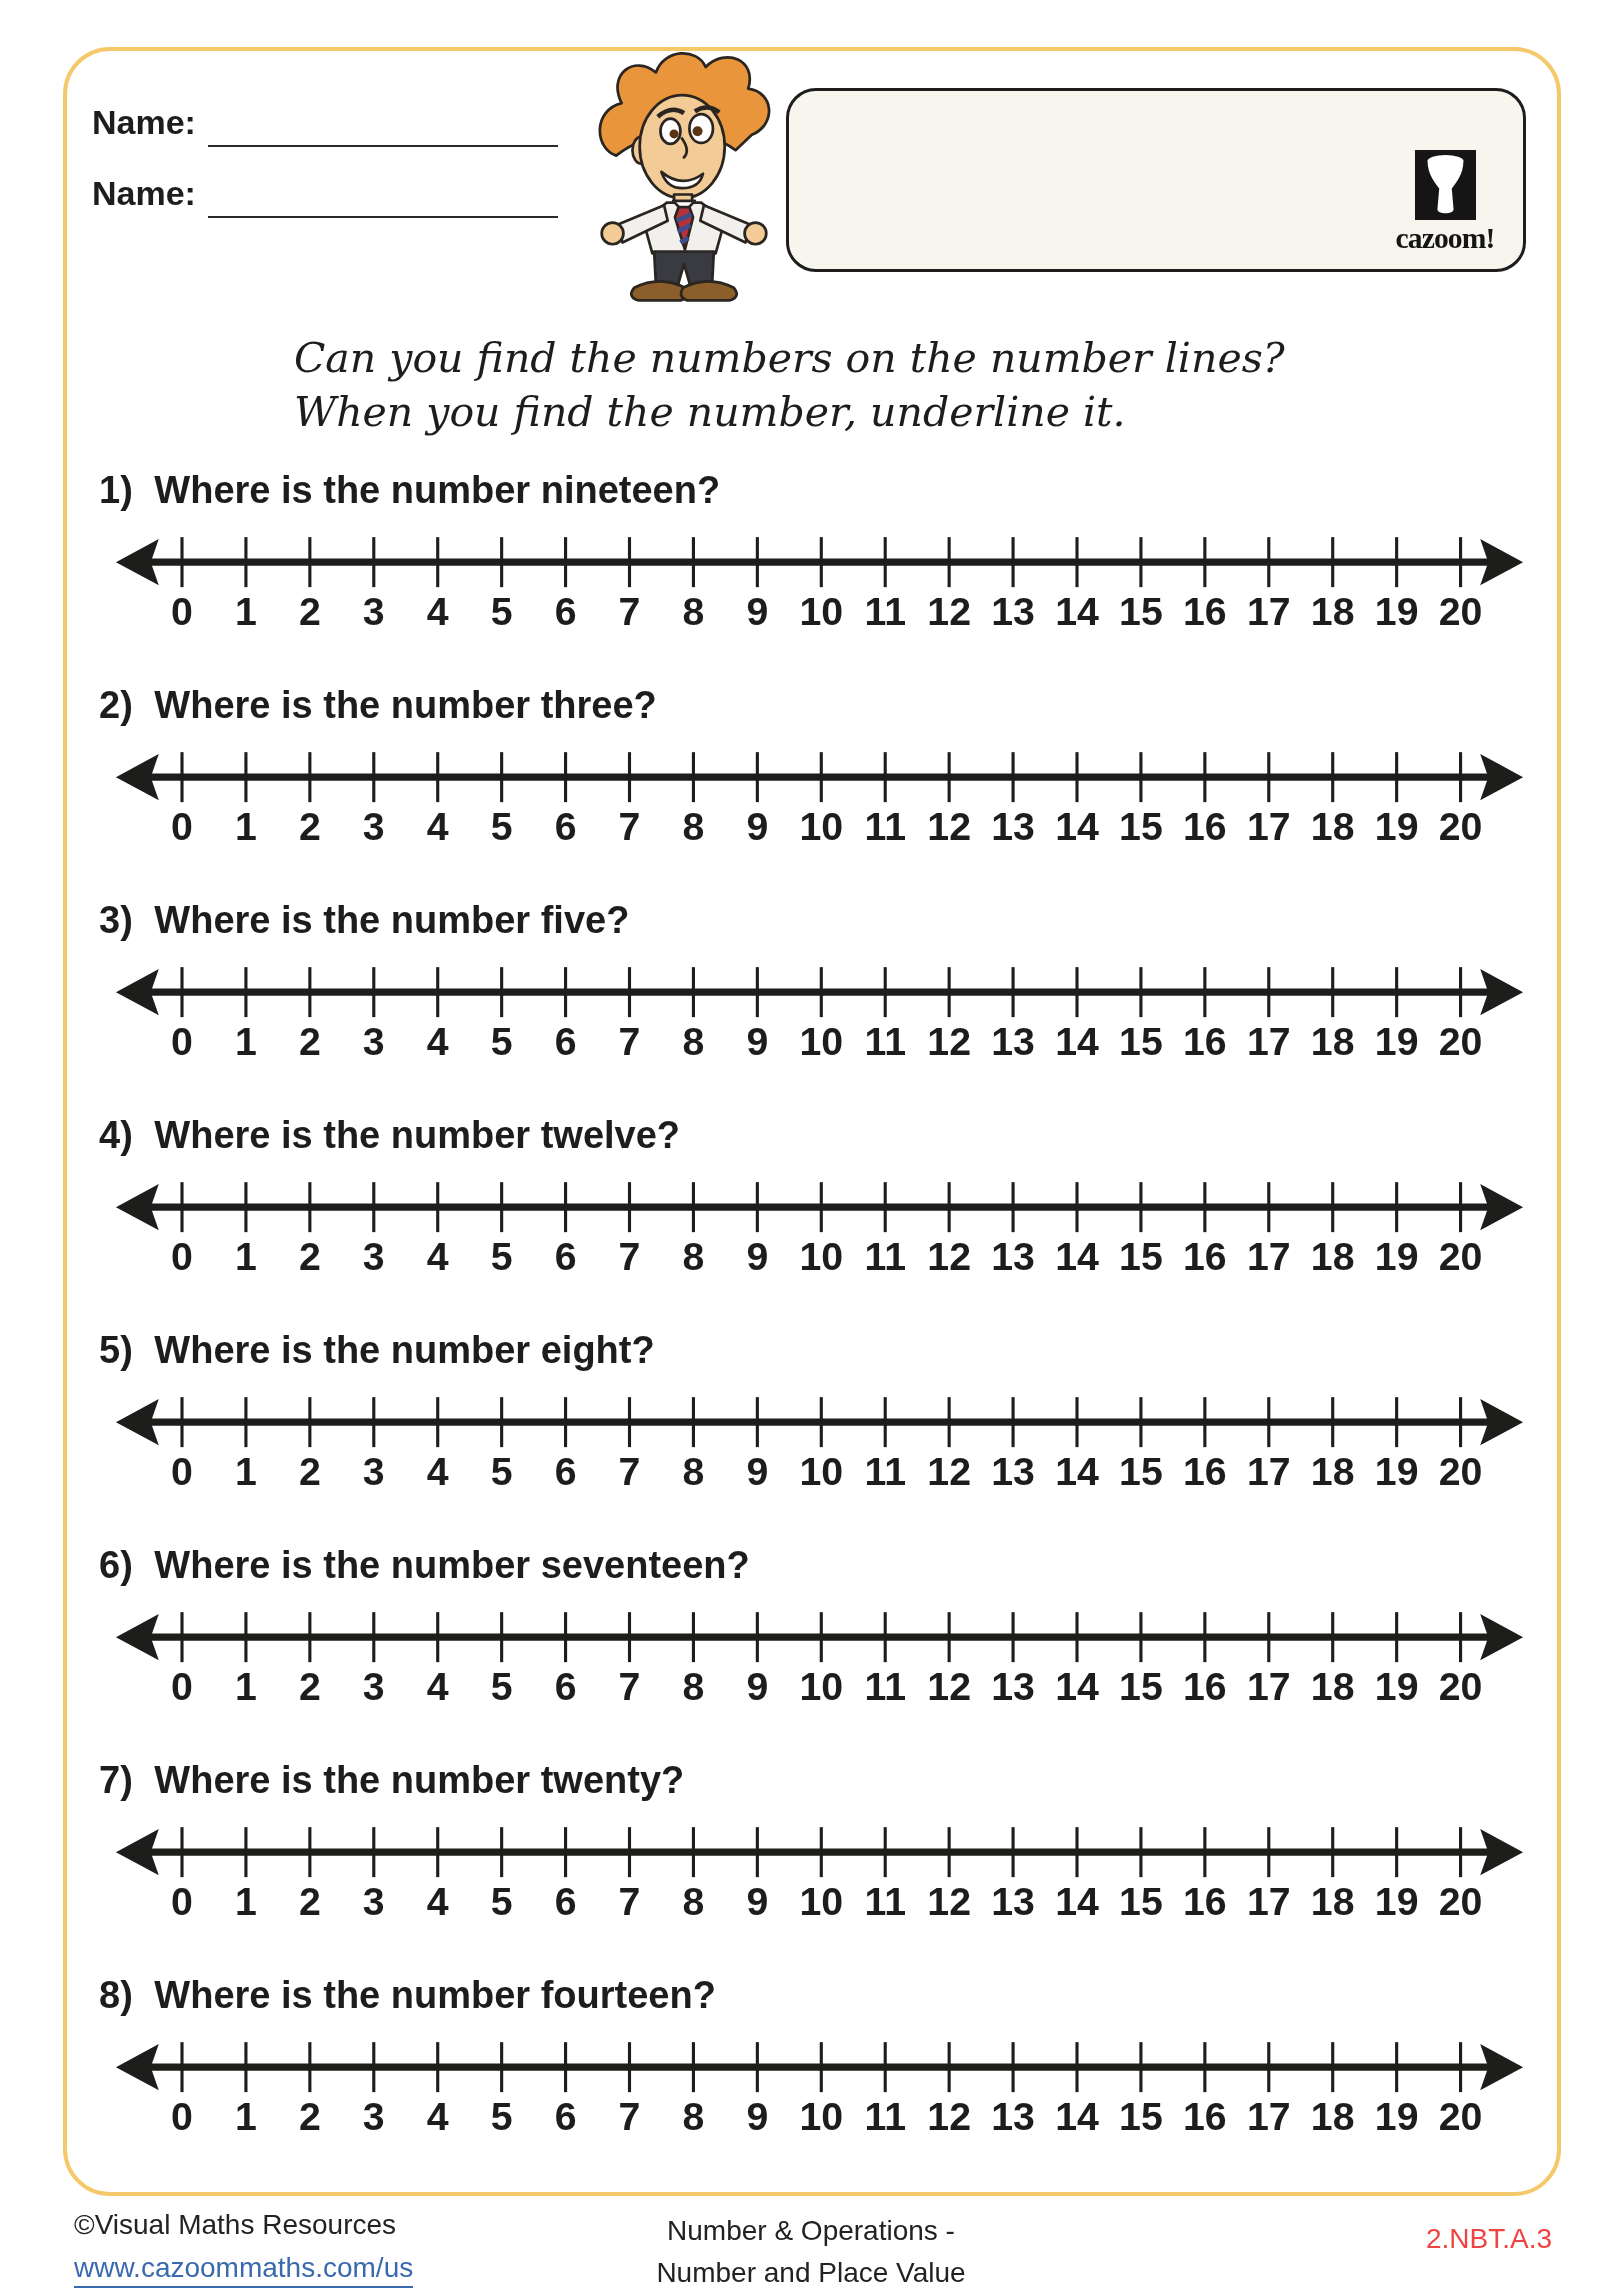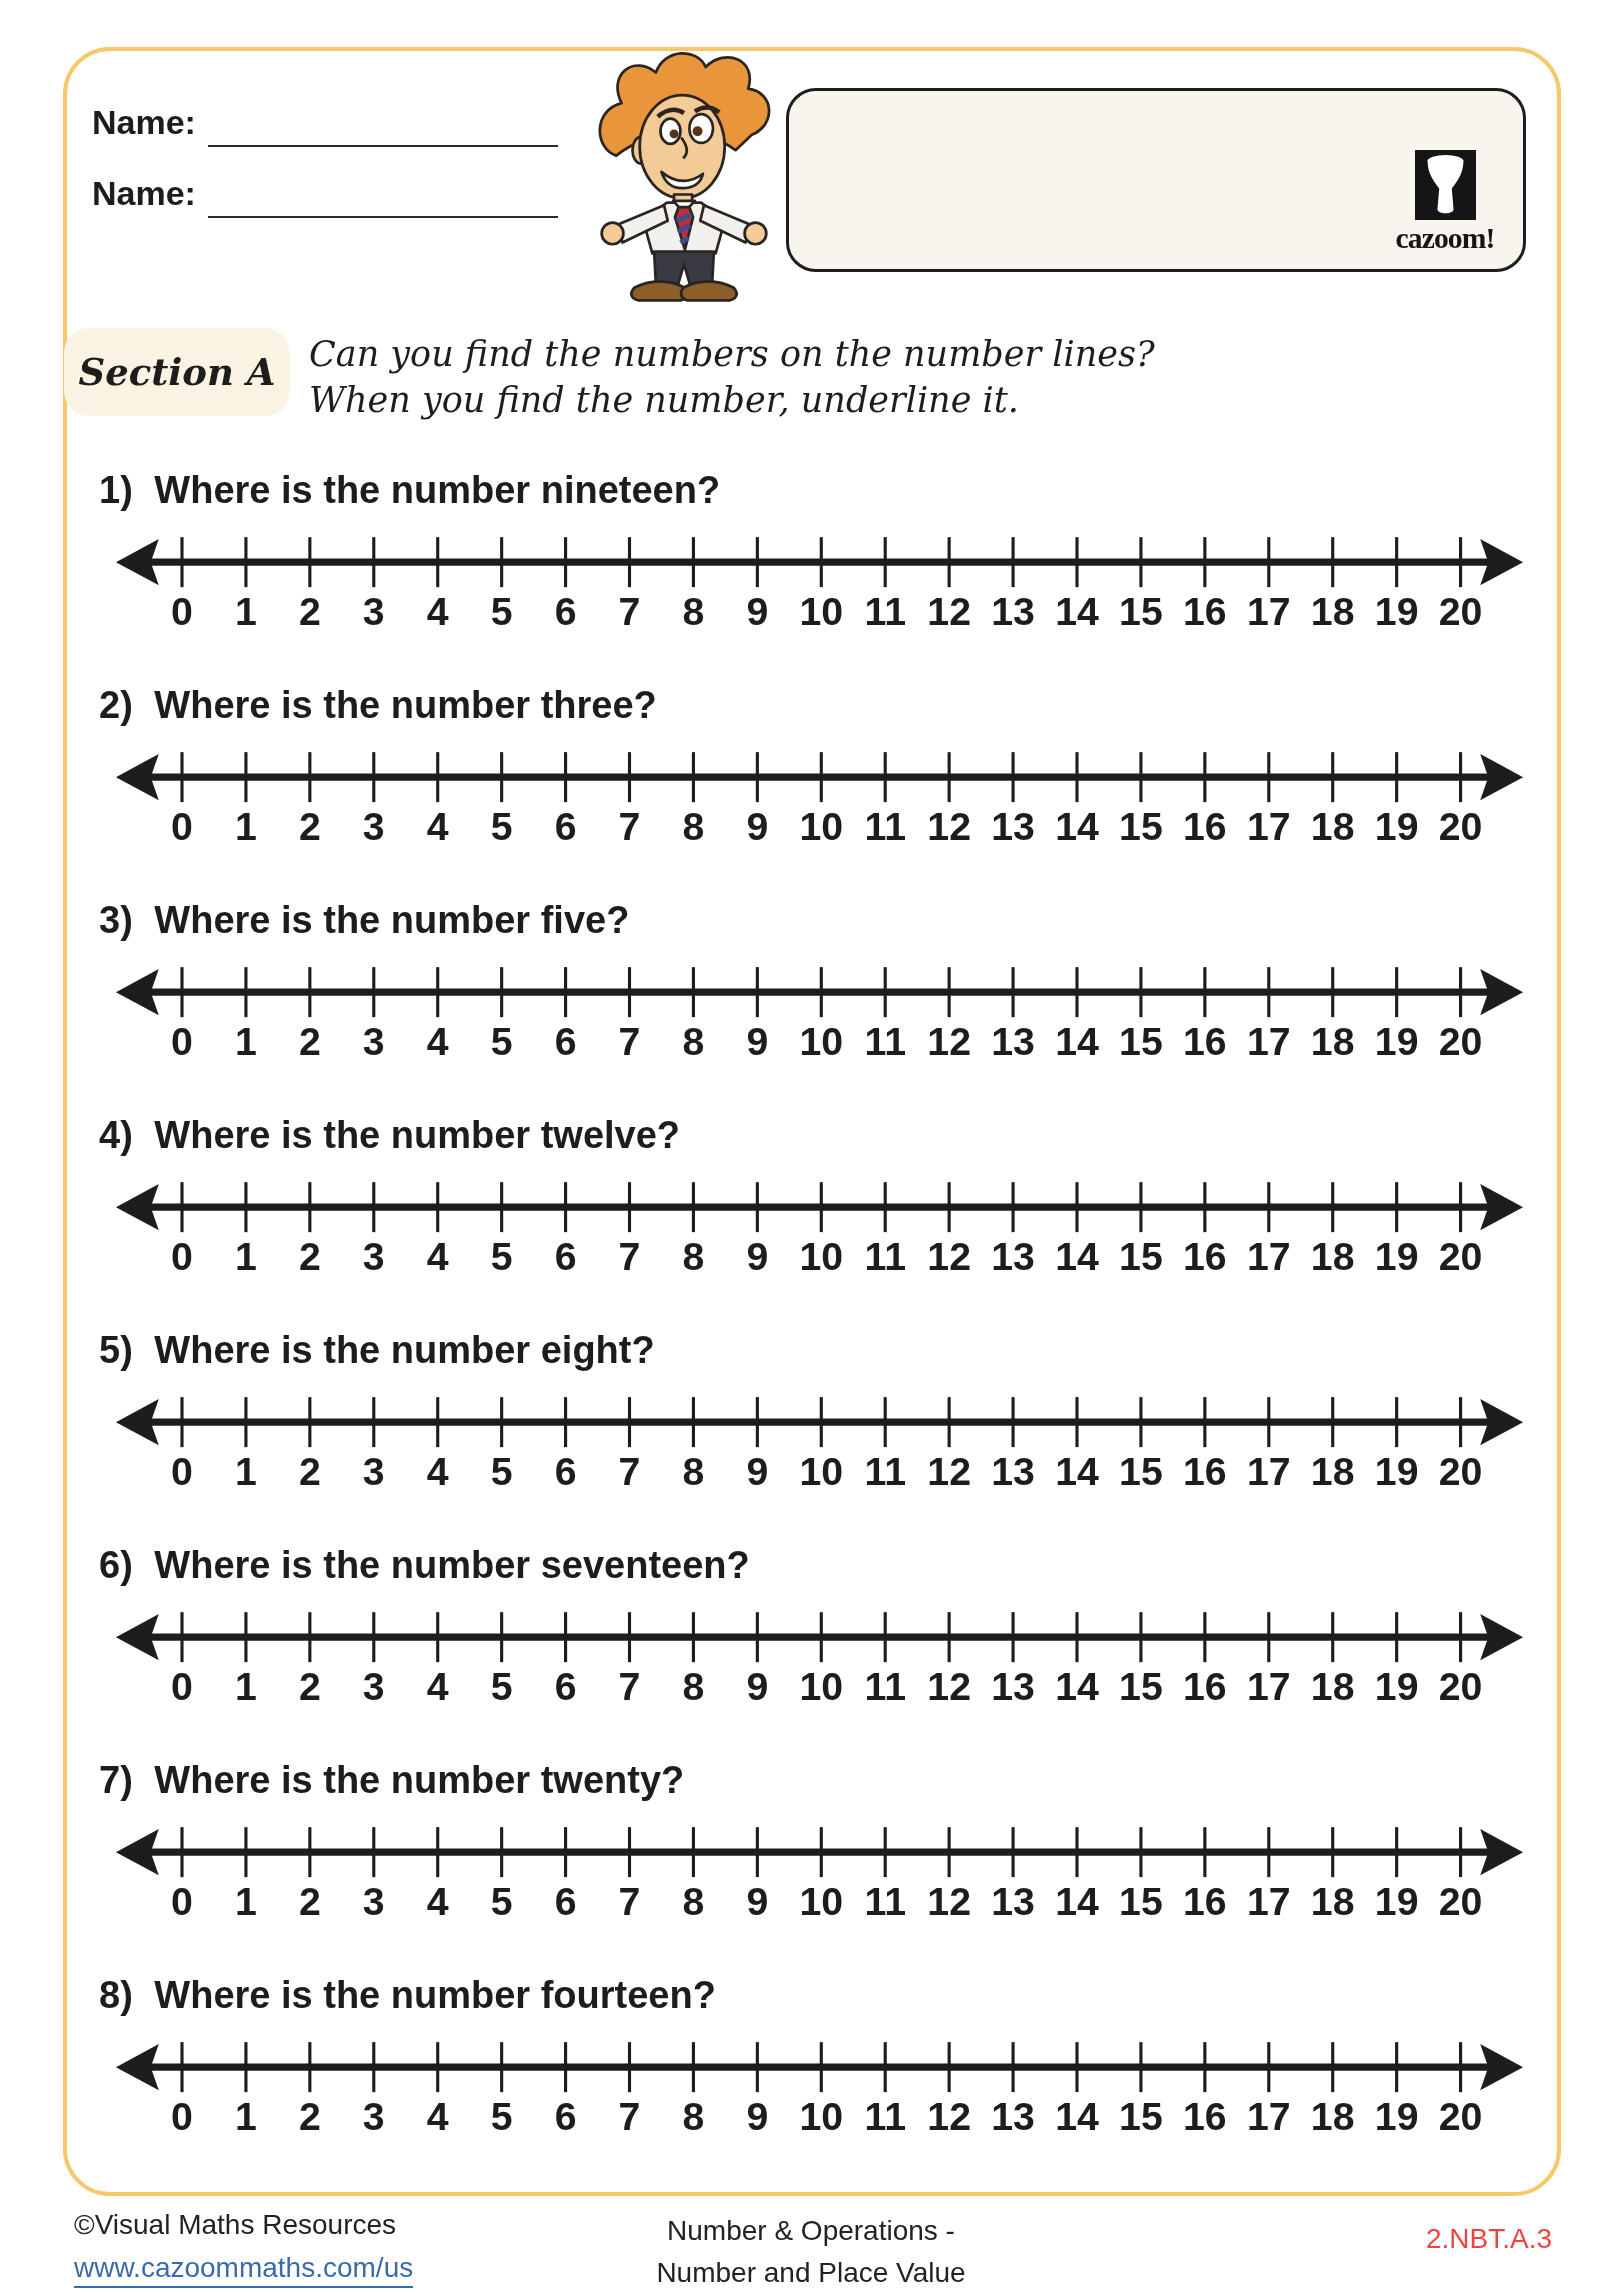--- a/index.html
+++ b/index.html
@@ -38,22 +38,22 @@
   }
   
   .section-tag {
     position:absolute; left:64px; top:328px; width:226px; height:88px;
     background:#FAF3E3; border-radius:25px; display:flex; align-items:center; justify-content:center;
   }
   .section-tag span {
     font-family:"DejaVu Serif", serif; font-style:italic; font-weight:700; font-size:37px;
   }
   .instructions {
-    position:absolute; left:309px; top:331px;
-    font-family:"DejaVu Serif", serif; font-style:italic; font-size:35px; line-height:1.32;
+    position:absolute; left:294px; top:331px;
+    font-family:"DejaVu Serif", serif; font-style:italic; font-size:41px; line-height:1.32;
   }
   
   .question { position:absolute; left:63px; width:1498px; }
   .q-head { margin-left:36px; font-size:38px; font-weight:700; line-height:47px; display:flex; }
   .q-num { margin-right:21.5px; }
   .nl-wrap { margin:16px 0 0 49px; width:1415px; height:100px; }
   .nl-svg { display:block; width:1415px; height:100px; }
   .nl-label { font-family:"Liberation Sans", sans-serif; font-weight:700; font-size:44px; fill:#1d1d1b; }
   
   .footer-left { position:absolute; left:74px; top:2209px; font-size:28px; color:#222; }
@@ -116,23 +116,20 @@
     <div class="logo">
       <svg class="logo-mark" width="61" height="70" viewBox="0 0 68 78" aria-hidden="true">
         <rect x="0" y="0" width="68" height="78" fill="#151515"></rect>
         <path d="M14,12 C14,28 23,37 27,43 L25,66 C25,72 43,72 43,66 L41,43 C45,37 54,28 54,12 Z" fill="#ffffff"></path>
         <ellipse cx="34" cy="12" rx="20" ry="6.5" fill="#ffffff"></ellipse>
       </svg>
       <span class="logo-word">cazoom!</span>
     </div>
   </div>
 
-  <div class="section-tag">
-    <span>Section A</span>
-  </div>
   <div class="instructions">
     <div>Can you find the numbers on the number lines?</div>
     <div>When you find the number, underline it.</div>
   </div>
 
   <div id="questions-list">
     <div class="question" style="top: 467px;">
       <div class="q-head">
         <span class="q-num">1)</span>
         <span>Where is the number nineteen?</span>

